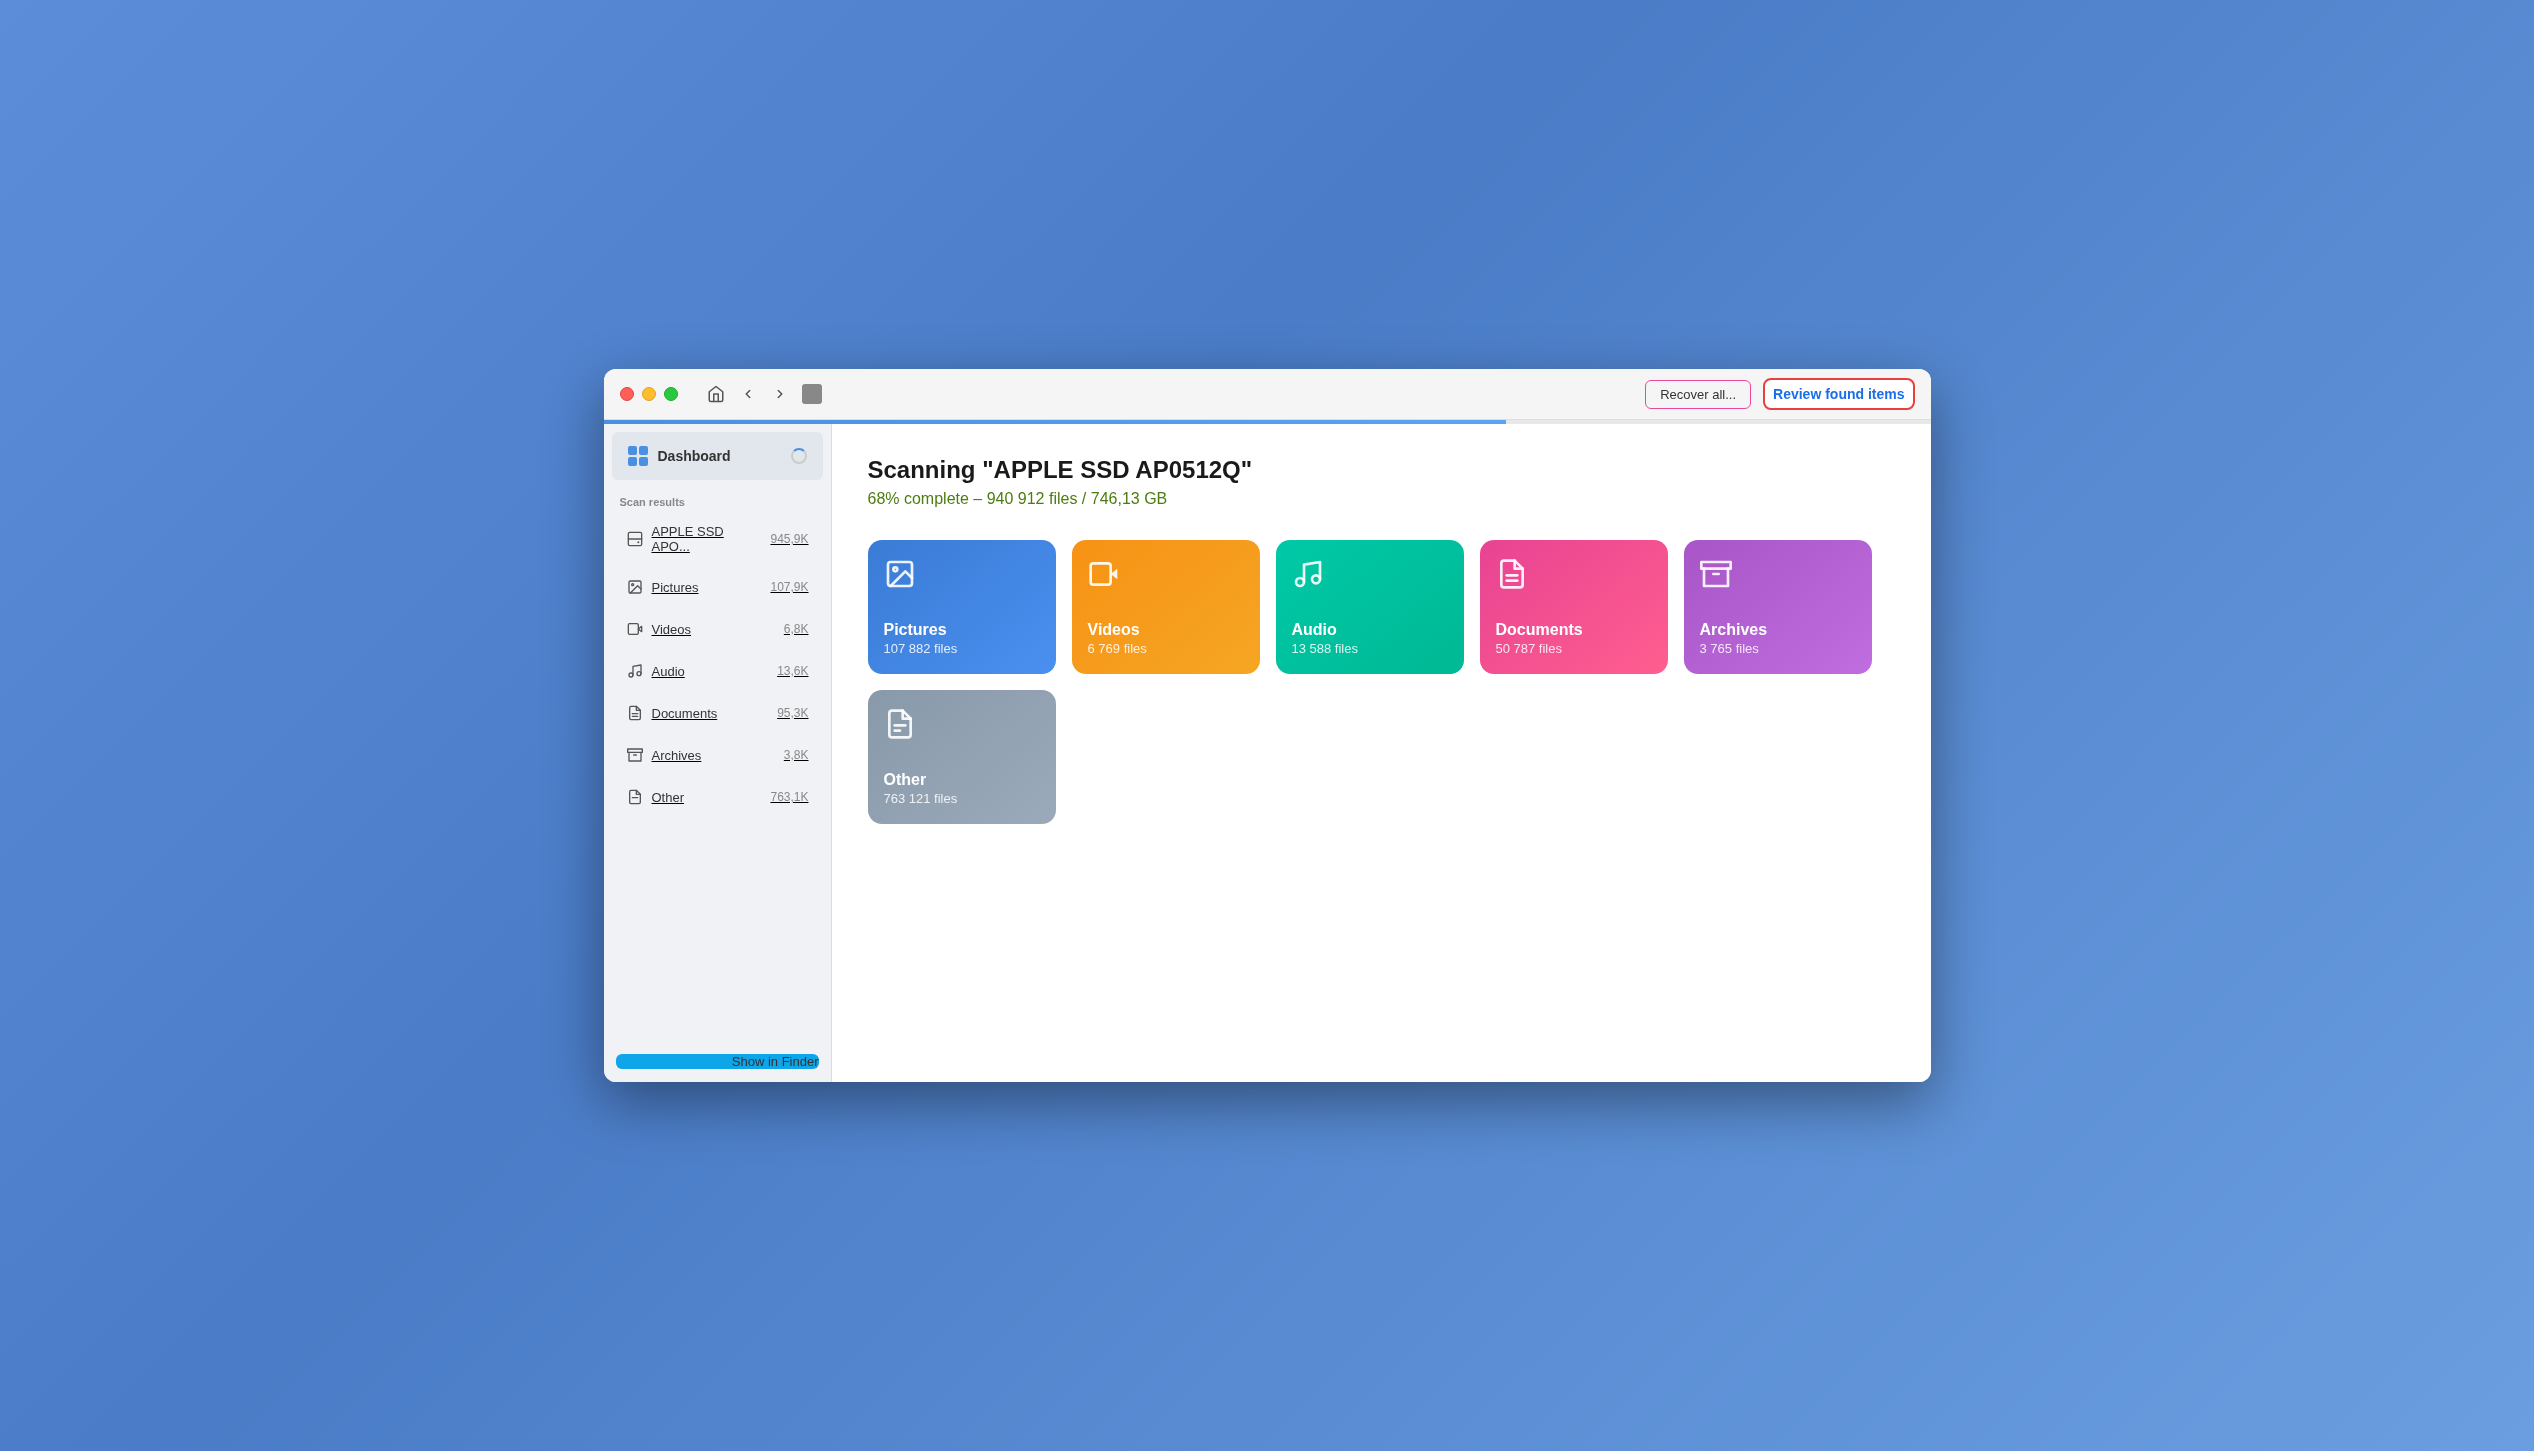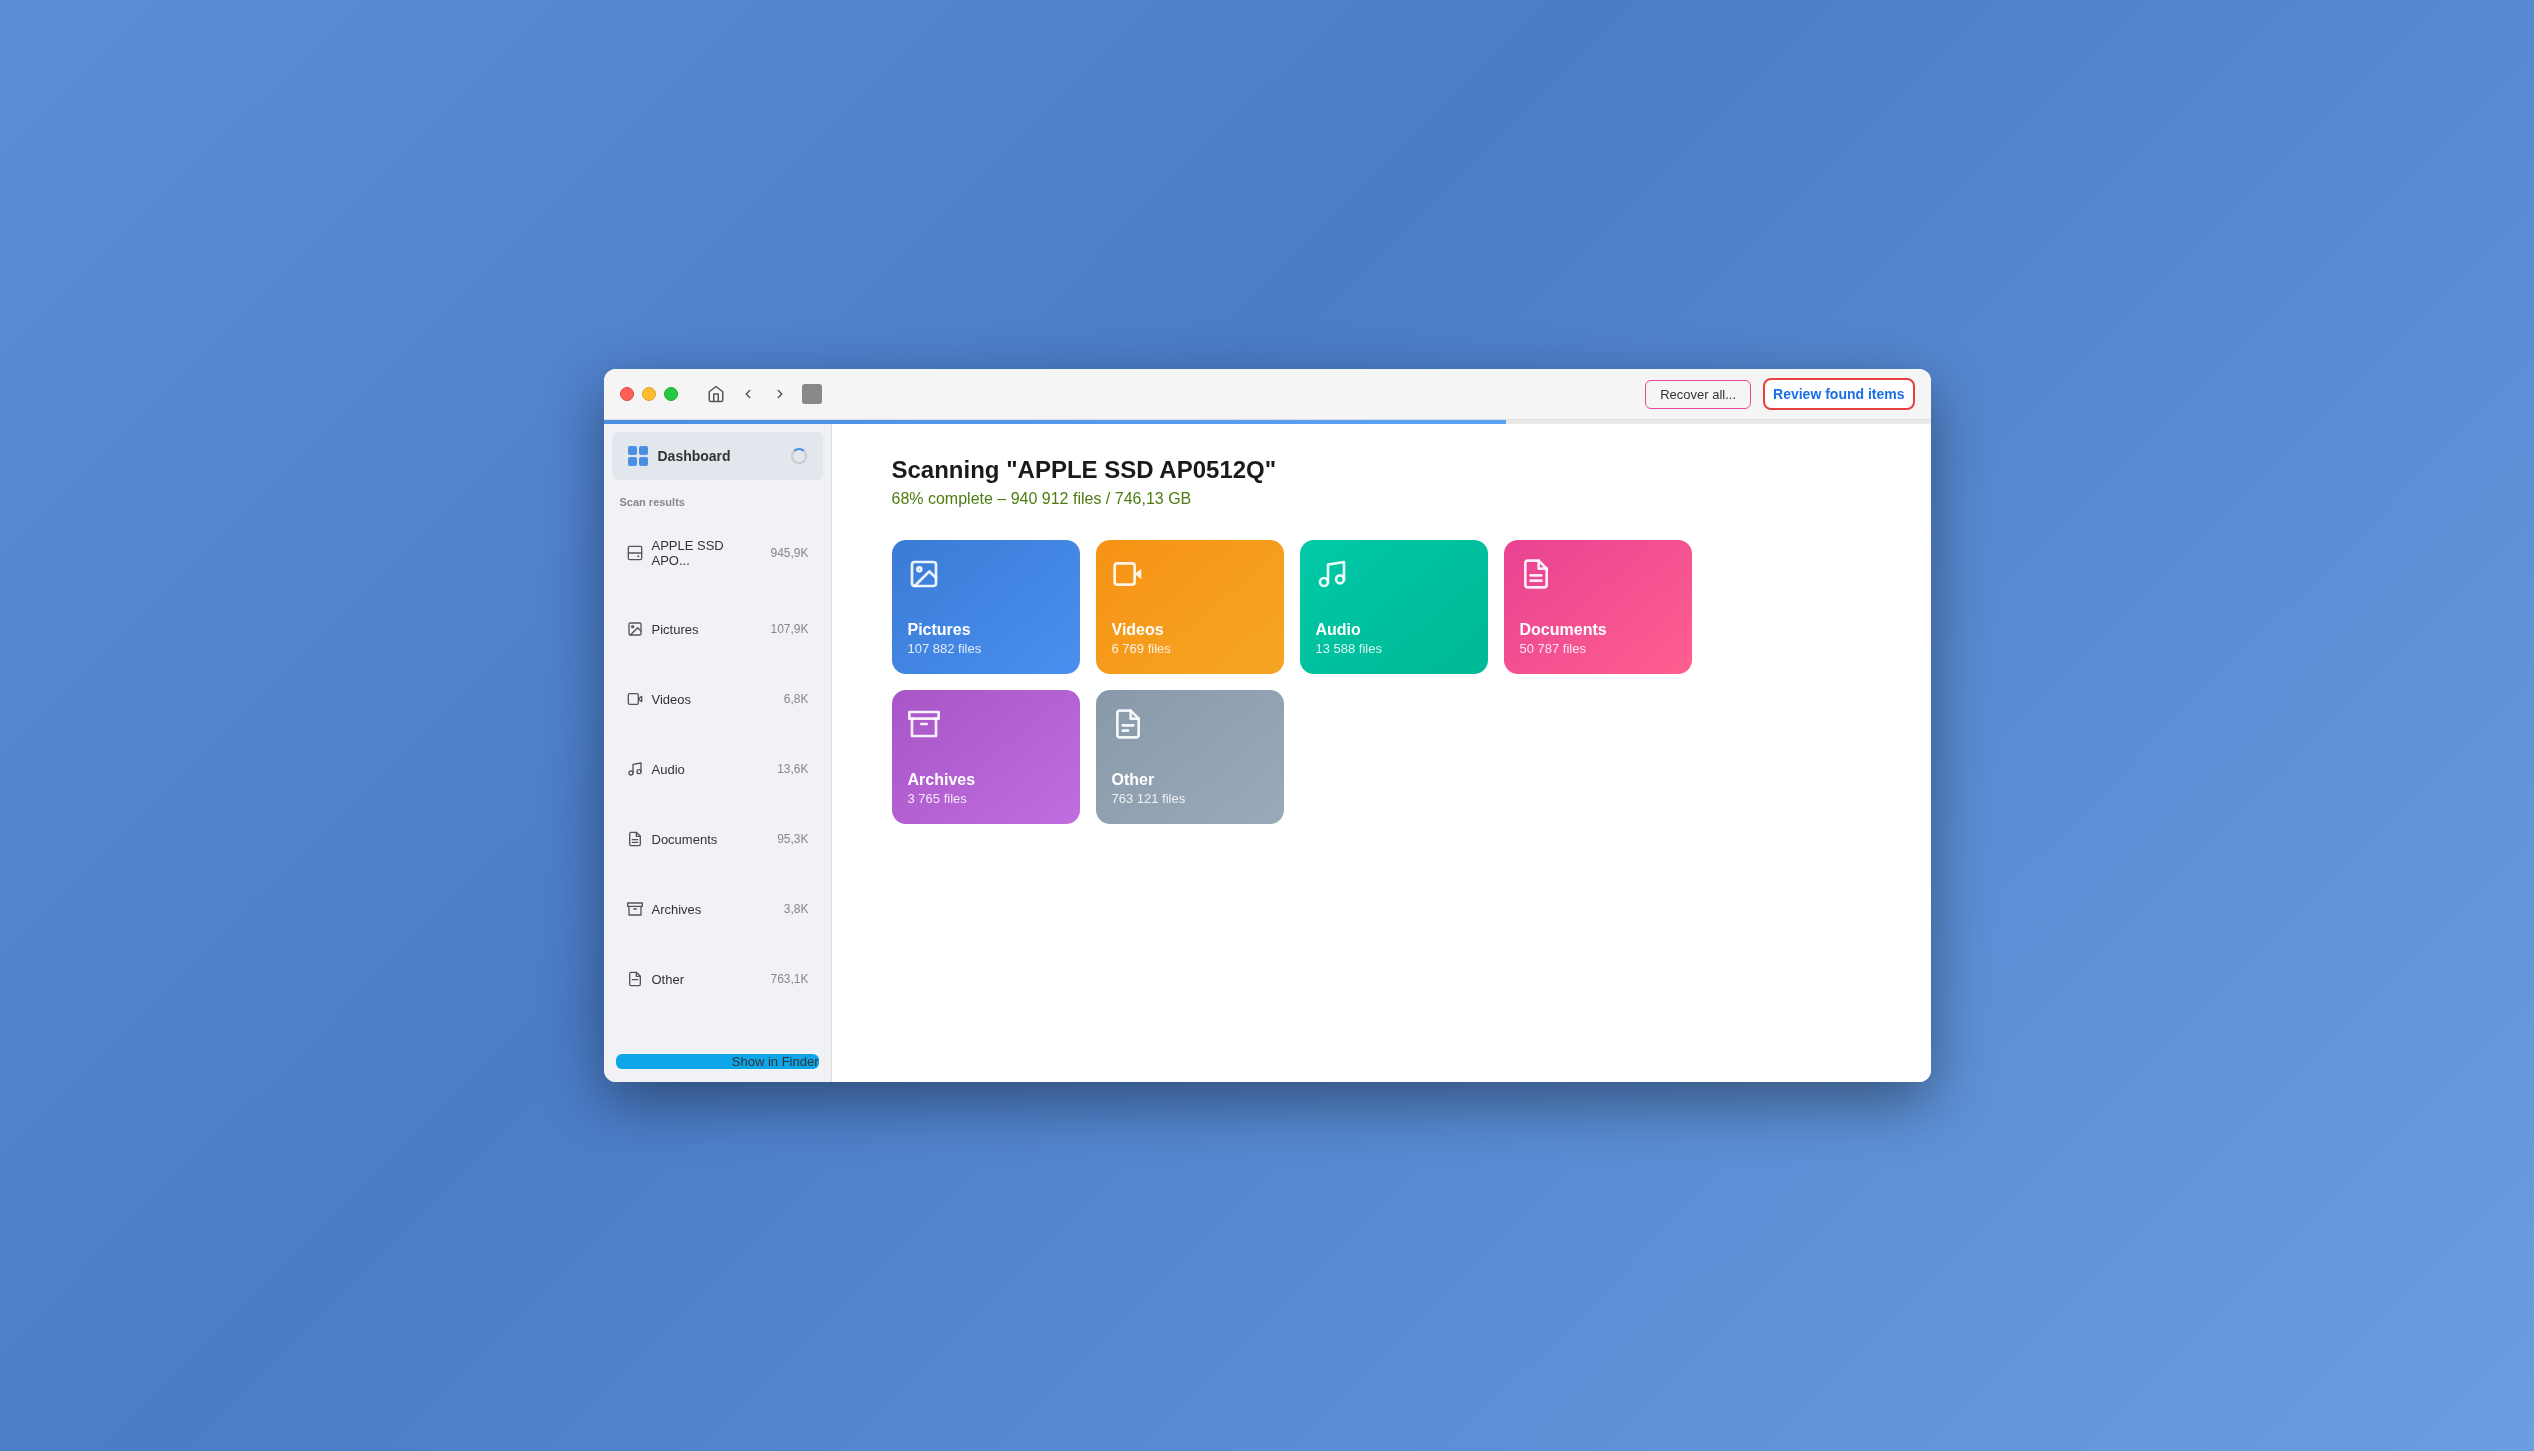--- a/index.html
+++ b/index.html
@@ -121,21 +121,20 @@
       height: 100%;
       background: linear-gradient(90deg, #4a90e2, #5ba3f5);
       width: 68%;
     }
 
     
     .main-area {
       display: flex;
       flex: 1;
       overflow: hidden;
-      gap: 24px;
     }
 
     
     .sidebar {
       width: 228px;
       background: #f0f2f5;
       border-right: 1px solid #ddd;
       display: flex;
       flex-direction: column;
       flex-shrink: 0;
@@ -191,21 +190,22 @@
       text-transform: none;
     }
 
     .sidebar-item {
       display: flex;
       align-items: center;
       gap: 8px;
       padding: 7px 16px;
       cursor: pointer;
       border-radius: 6px;
-      margin: 19px 6px;
+      margin: 5px 6px;
+      text-decoration: underline;
     }
 
     .sidebar-item-icon {
       width: 18px;
       height: 18px;
       display: flex;
       align-items: center;
       justify-content: center;
       color: #555;
       font-size: 14px;

